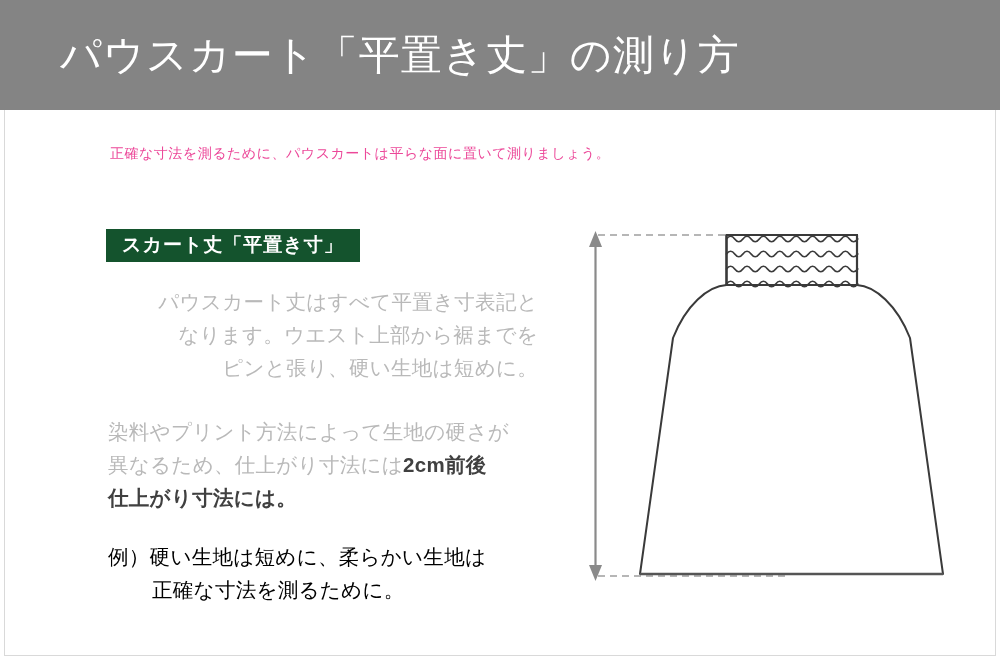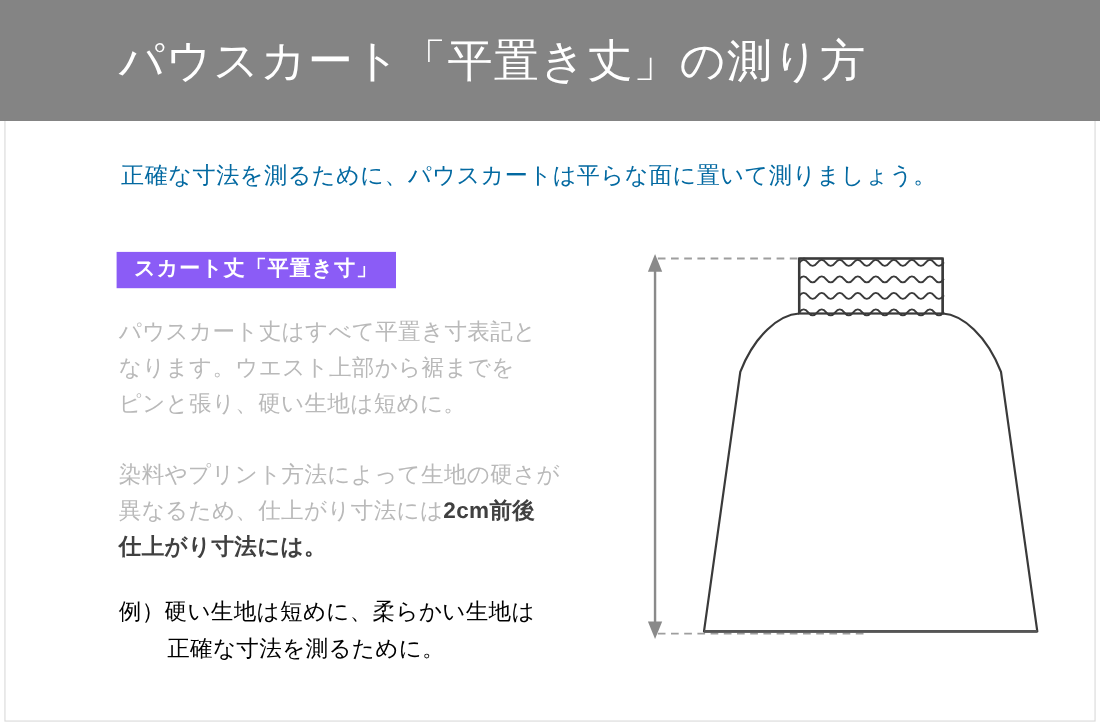--- a/index.html
+++ b/index.html
@@ -41,41 +41,41 @@
     background: #848484;
     display: flex;
     align-items: center;
     z-index: 5;
   }
   .header-title {
     color: #ffffff;
     font-size: 41px;
     font-weight: 500;
     letter-spacing: 1px;
-    margin-left: 108px;
+    margin-left: 60px;
     line-height: 1;
     white-space: nowrap;
   }
   
   .intro {
     position: absolute;
     left: 110px;
     top: 145px;
-    font-size: 21px;
-    color: #0369a1;
+    font-size: 14px;
+    color: #ec4899;
     letter-spacing: 0.5px;
     white-space: nowrap;
     z-index: 4;
   }
   
   .badge {
     position: absolute;
     left: 106px;
     top: 229px;
-    background: #8b5cf6;
+    background: #14532d;
     color: #ffffff;
     font-size: 19px;
     font-weight: bold;
     letter-spacing: 1px;
     padding: 5px 16px 6px 16px;
     line-height: 1.15;
     white-space: nowrap;
     z-index: 4;
     font-family: Liberation Serif, serif;
   }
@@ -86,21 +86,21 @@
     top: 285px;
     width: 430px;
     z-index: 4;
   }
   .para {
     font-size: 20.5px;
     line-height: 33px;
     color: #b9b9b9;
     letter-spacing: 0.3px;
   }
-  .para.p1 { margin-bottom: 31px; }
+  .para.p1 { margin-bottom: 31px; text-align: right; }
   .para.p2 { margin-bottom: 26px; }
   .para b, .para .strong {
     color: #404040;
     font-weight: bold;
   }
   .example {
     font-size: 20.5px;
     line-height: 33px;
     color: #000000;
     letter-spacing: 0.3px;

